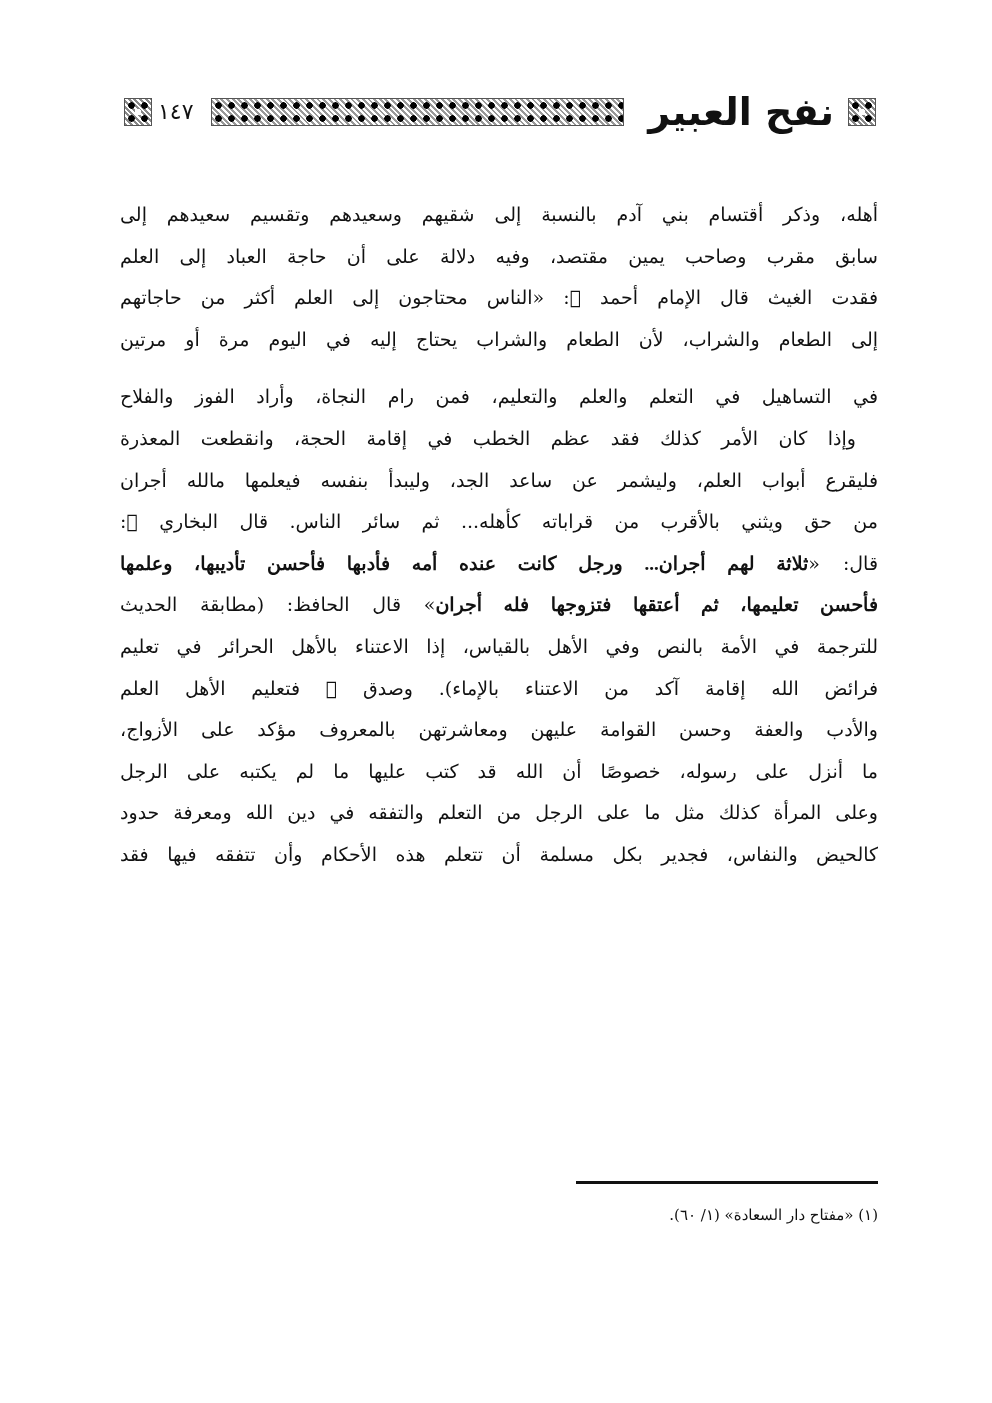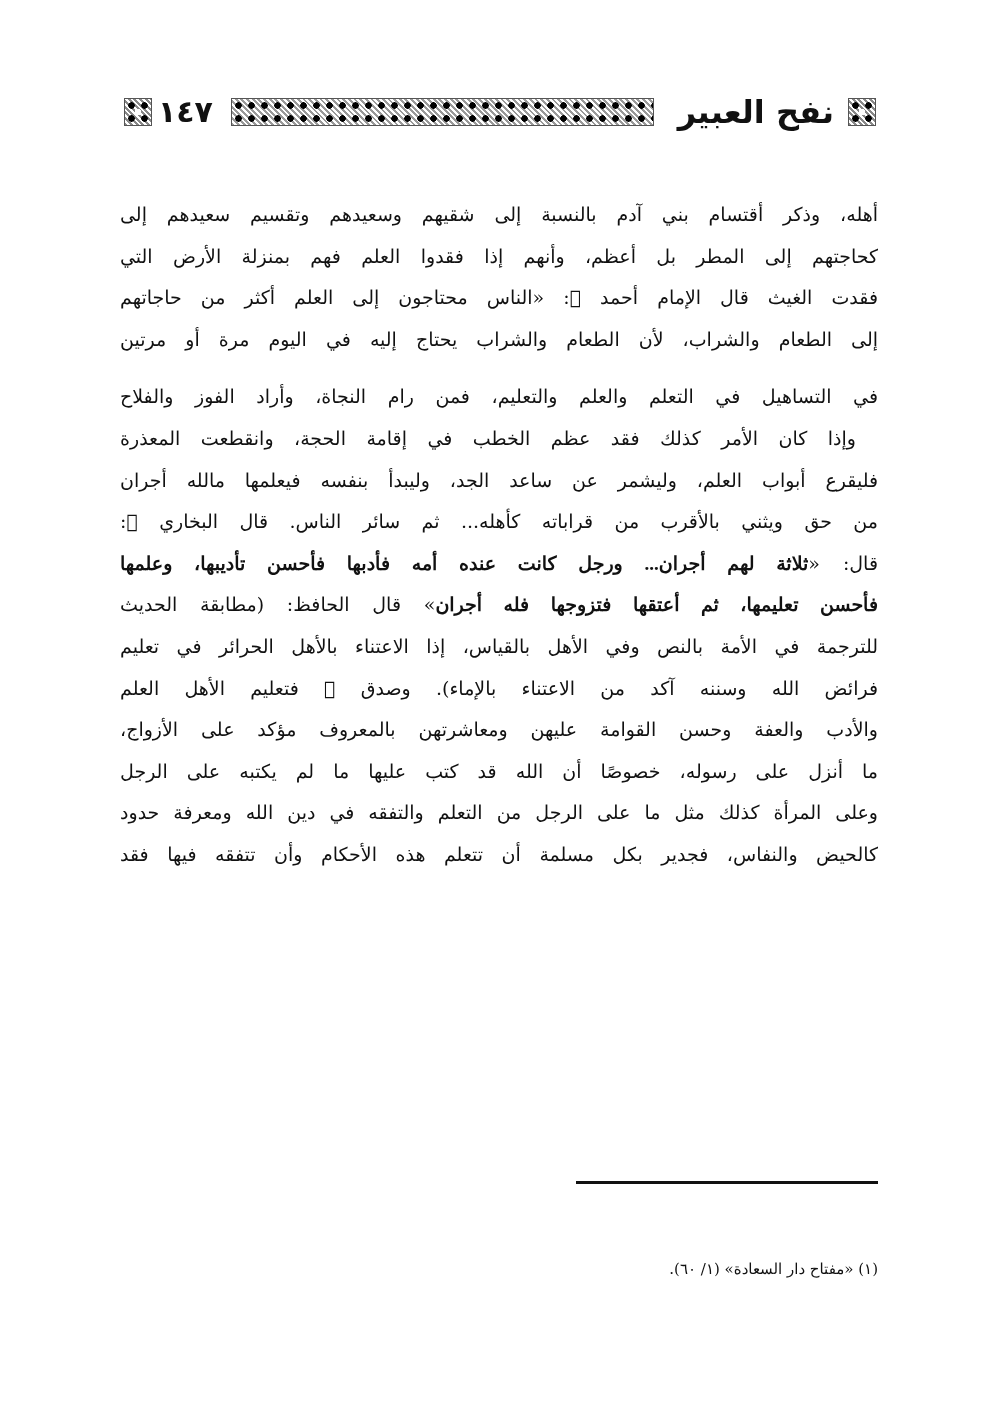--- a/index.html
+++ b/index.html
@@ -23,73 +23,73 @@
       border: 1px solid #555;
     }
     .orn-band {
       flex: 1; height: 26px; margin: 0 10px;
       background:
         radial-gradient(circle at 50% 50%, #000 0 3px, transparent 3.5px) 0 0/13px 13px,
         repeating-linear-gradient(45deg, #999 0 2px, #fff 2px 4px);
       border: 1px solid #555;
     }
     .book-title {
-      font-family: "DejaVu Sans", sans-serif; font-weight: bold; font-size: 32px;
+      font-family: "DejaVu Sans", sans-serif; font-weight: bold; font-size: 38px;
       line-height: 40px; margin: 0 14px; white-space: nowrap; letter-spacing: -0.5px;
     }
     .page-num {
-      font-family: "DejaVu Sans", sans-serif; font-weight: bold; font-size: 30px;
+      font-family: "DejaVu Sans", sans-serif; font-weight: normal; font-size: 22px;
       line-height: 40px; margin: 0 8px 0 6px; white-space: nowrap;
     }
     .content {
       position: absolute; top: 194px; left: 120px; width: 758px;
       direction: rtl; text-align: justify; text-align-last: right;
       font-family: "DejaVu Serif", serif; font-size: 19px; line-height: 41.6px;
     }
     .para { margin: 0; }
     .para + .para { margin-top: 16px; }
     .line { display: block; text-align: justify; text-align-last: justify; white-space: nowrap; overflow: hidden; }
     .line.last { text-align-last: right; }
     .bold { font-weight: bold; font-family: Liberation Serif, serif; }
     .sup { font-size: 12px; vertical-align: super; }
     .footnote-rule {
       position: absolute; top: 1181px; left: 576px; width: 302px; height: 3px; background: #111;
     }
     .footnote {
-      position: absolute; top: 1257px; right: 114px; direction: rtl;
+      position: absolute; top: 1203px; right: 114px; direction: rtl;
       font-family: "DejaVu Serif", serif; font-size: 15px; line-height: 24px; white-space: nowrap;
     }
   </style>
 </head>
 <body>
 
 <div class="header">
   <div class="orn-box"></div>
   <span class="book-title">نفح العبير</span>
   <div class="orn-band"></div>
   <span class="page-num">١٤٧</span>
   <div class="orn-box"></div>
 </div>
 
 <div class="content">
   <p class="para">
     <span class="line">أهله، وذكر أقتسام بني آدم بالنسبة إلى شقيهم وسعيدهم وتقسيم سعيدهم إلى</span>
-    <span class="line">كحاجتهم إلى المطر بل أعظم، وأنهم إذا فقدوا العلم فهم بمنزلة الأرض التي</span>
+    <span class="line">سابق مقرب وصاحب يمين مقتصد، وفيه دلالة على أن حاجة العباد إلى العلم</span>
     <span class="line">فقدت الغيث قال الإمام أحمد ﷬: «الناس محتاجون إلى العلم أكثر من حاجاتهم</span>
     <span class="line">إلى الطعام والشراب، لأن الطعام والشراب يحتاج إليه في اليوم مرة أو مرتين</span>
   </p>
   <p class="para">
     <span class="line">في التساهيل في التعلم والعلم والتعليم، فمن رام النجاة، وأراد الفوز والفلاح</span>
     <span class="line" style="padding-right:22px;box-sizing:border-box;">وإذا كان الأمر كذلك فقد عظم الخطب في إقامة الحجة، وانقطعت المعذرة</span>
     <span class="line">فليقرع أبواب العلم، وليشمر عن ساعد الجد، وليبدأ بنفسه فيعلمها مالله أجران</span>
     <span class="line">من حق ويثني بالأقرب من قراباته كأهله... ثم سائر الناس. قال البخاري ﷬:</span>
     <span class="line"><span>قال: «</span><span class="bold">ثلاثة لهم أجران... ورجل كانت عنده أمه فأدبها فأحسن تأديبها، وعلمها</span></span>
     <span class="line"><span class="bold">فأحسن تعليمها، ثم أعتقها فتزوجها فله أجران</span><span>» قال الحافظ: (مطابقة الحديث</span></span>
     <span class="line">للترجمة في الأمة بالنص وفي الأهل بالقياس، إذا الاعتناء بالأهل الحرائر في تعليم</span>
-    <span class="line">فرائض الله وسننه آكد من الاعتناء بالإماء). وصدق ﷬ فتعليم الأهل العلم</span>
+    <span class="line">فرائض الله إقامة آكد من الاعتناء بالإماء). وصدق ﷬ فتعليم الأهل العلم</span>
     <span class="line">والأدب والعفة وحسن القوامة عليهن ومعاشرتهن بالمعروف مؤكد على الأزواج،</span>
     <span class="line">ما أنزل على رسوله، خصوصًا أن الله قد كتب عليها ما لم يكتبه على الرجل</span>
     <span class="line">وعلى المرأة كذلك مثل ما على الرجل من التعلم والتفقه في دين الله ومعرفة حدود</span>
     <span class="line">كالحيض والنفاس، فجدير بكل مسلمة أن تتعلم هذه الأحكام وأن تتفقه فيها فقد</span>
   </p>
 </div>
 
 <div class="footnote-rule"></div>
 <div class="footnote">
   <span>(١)</span>

